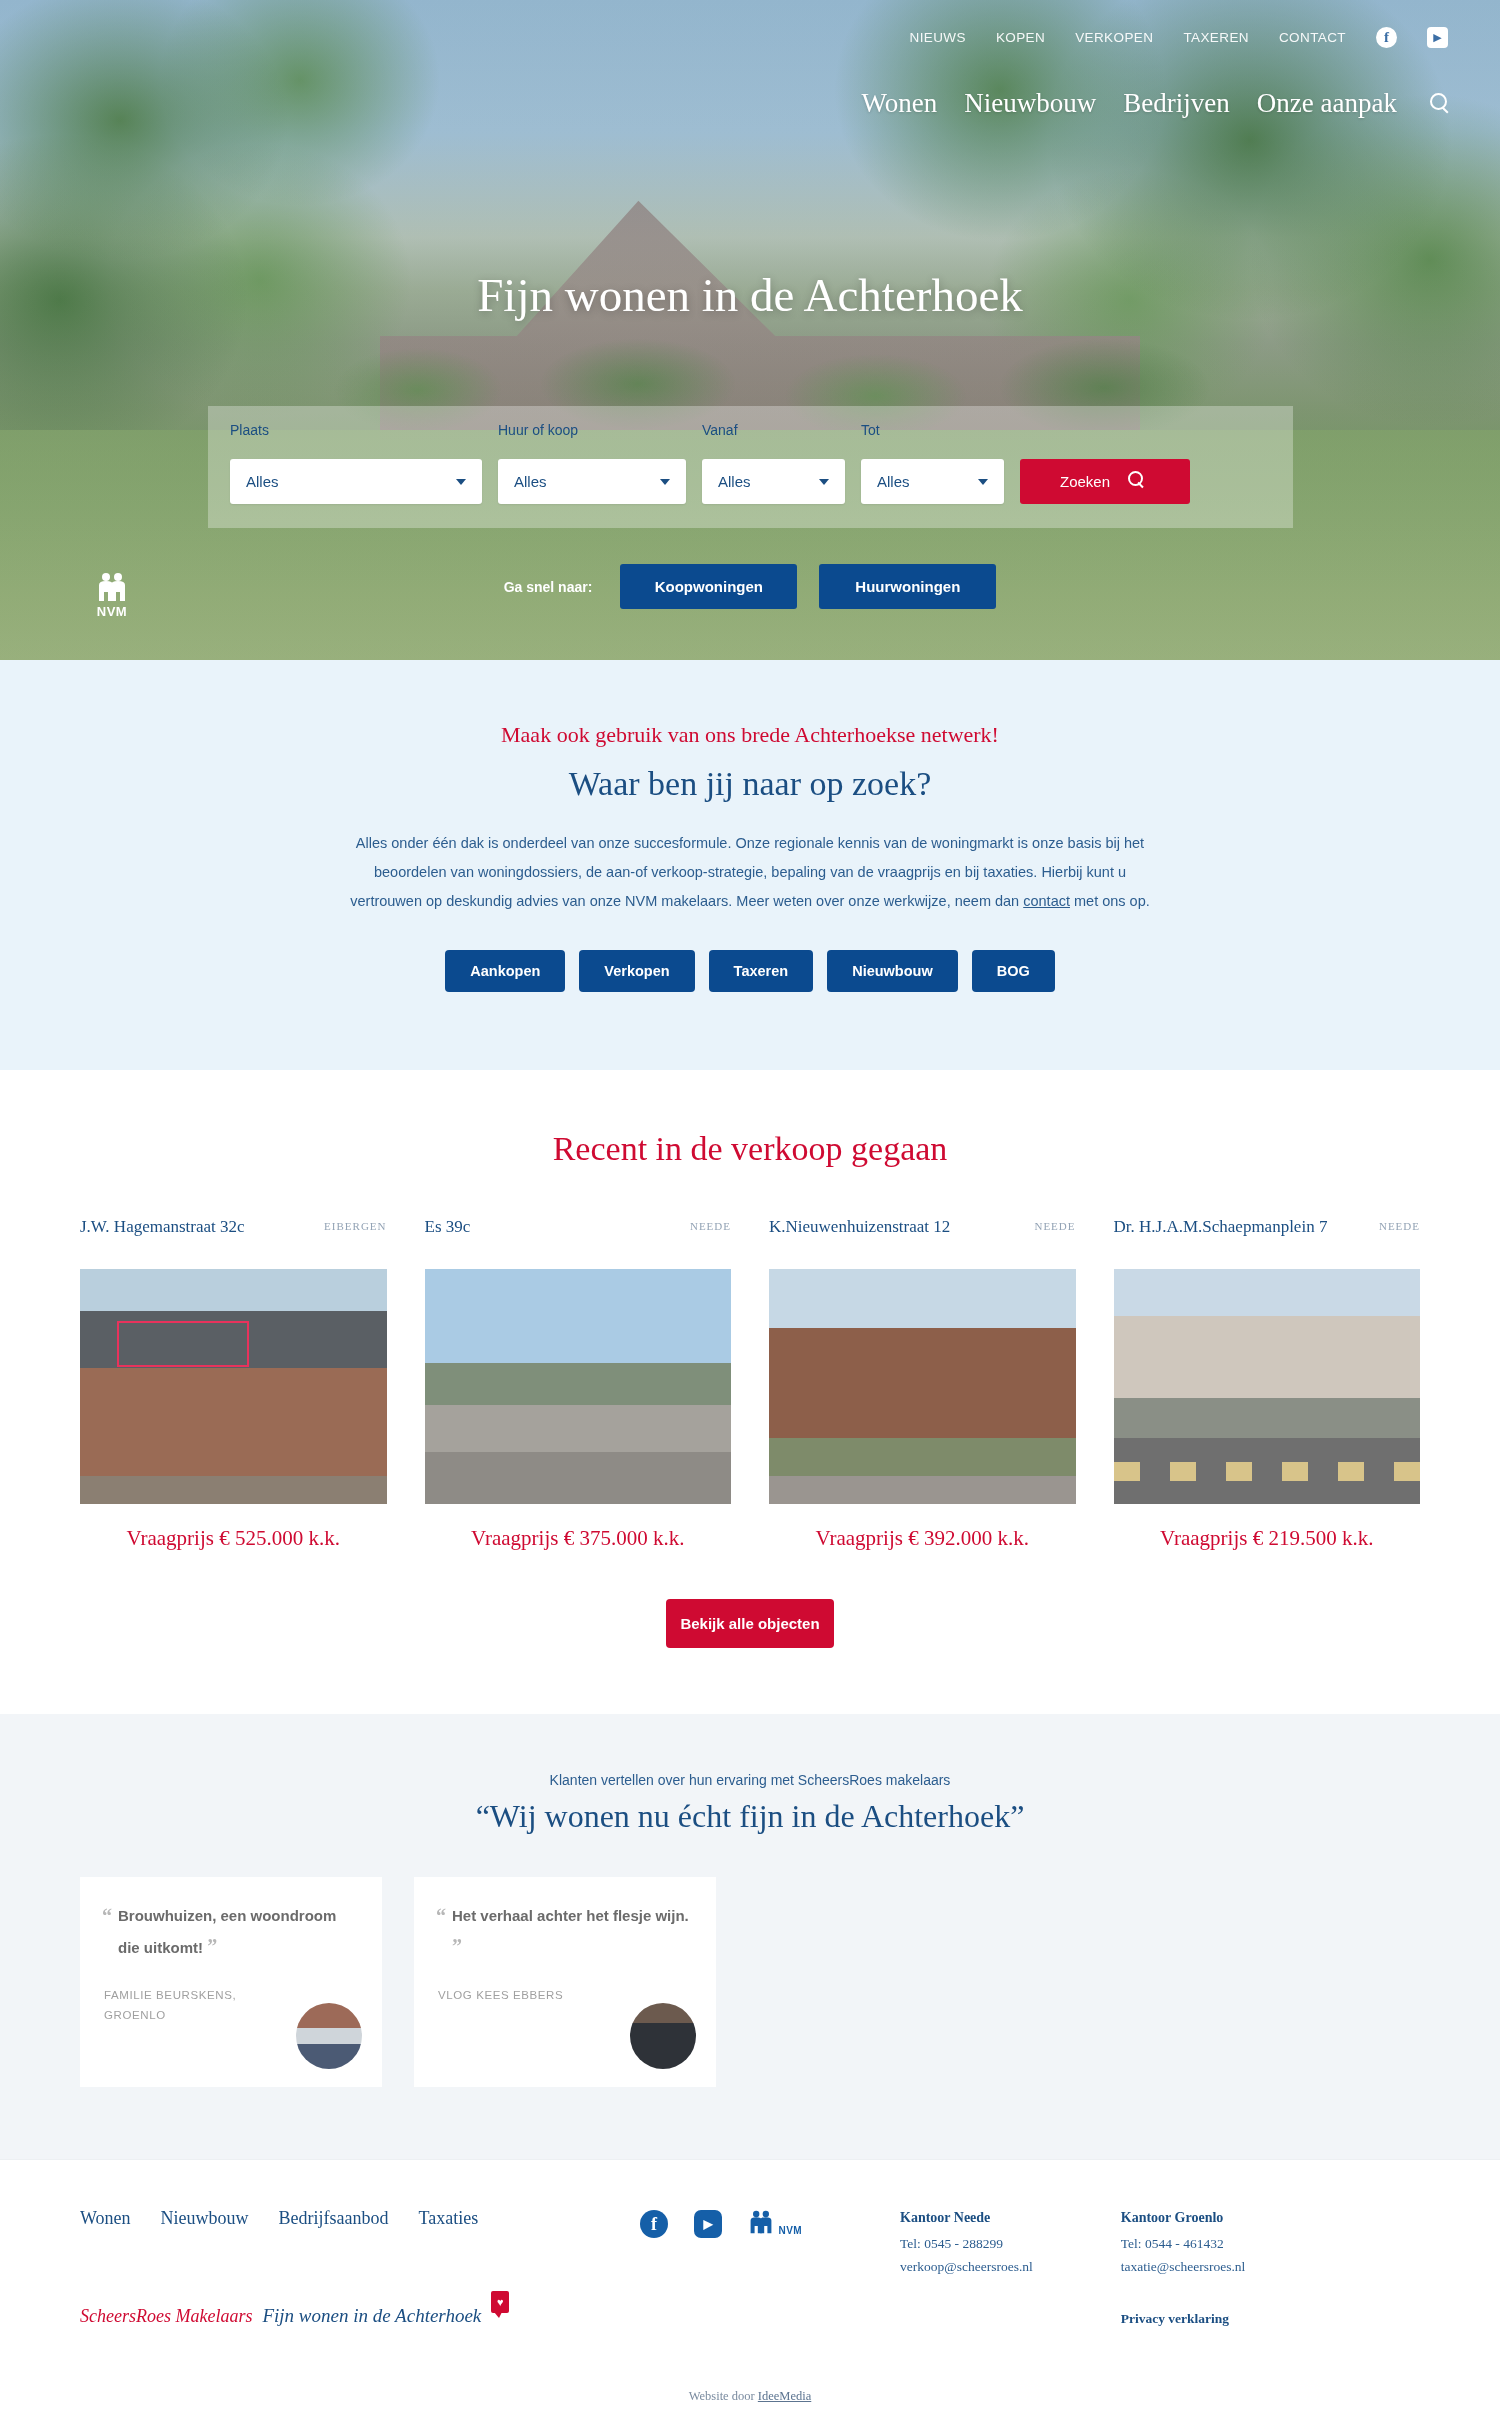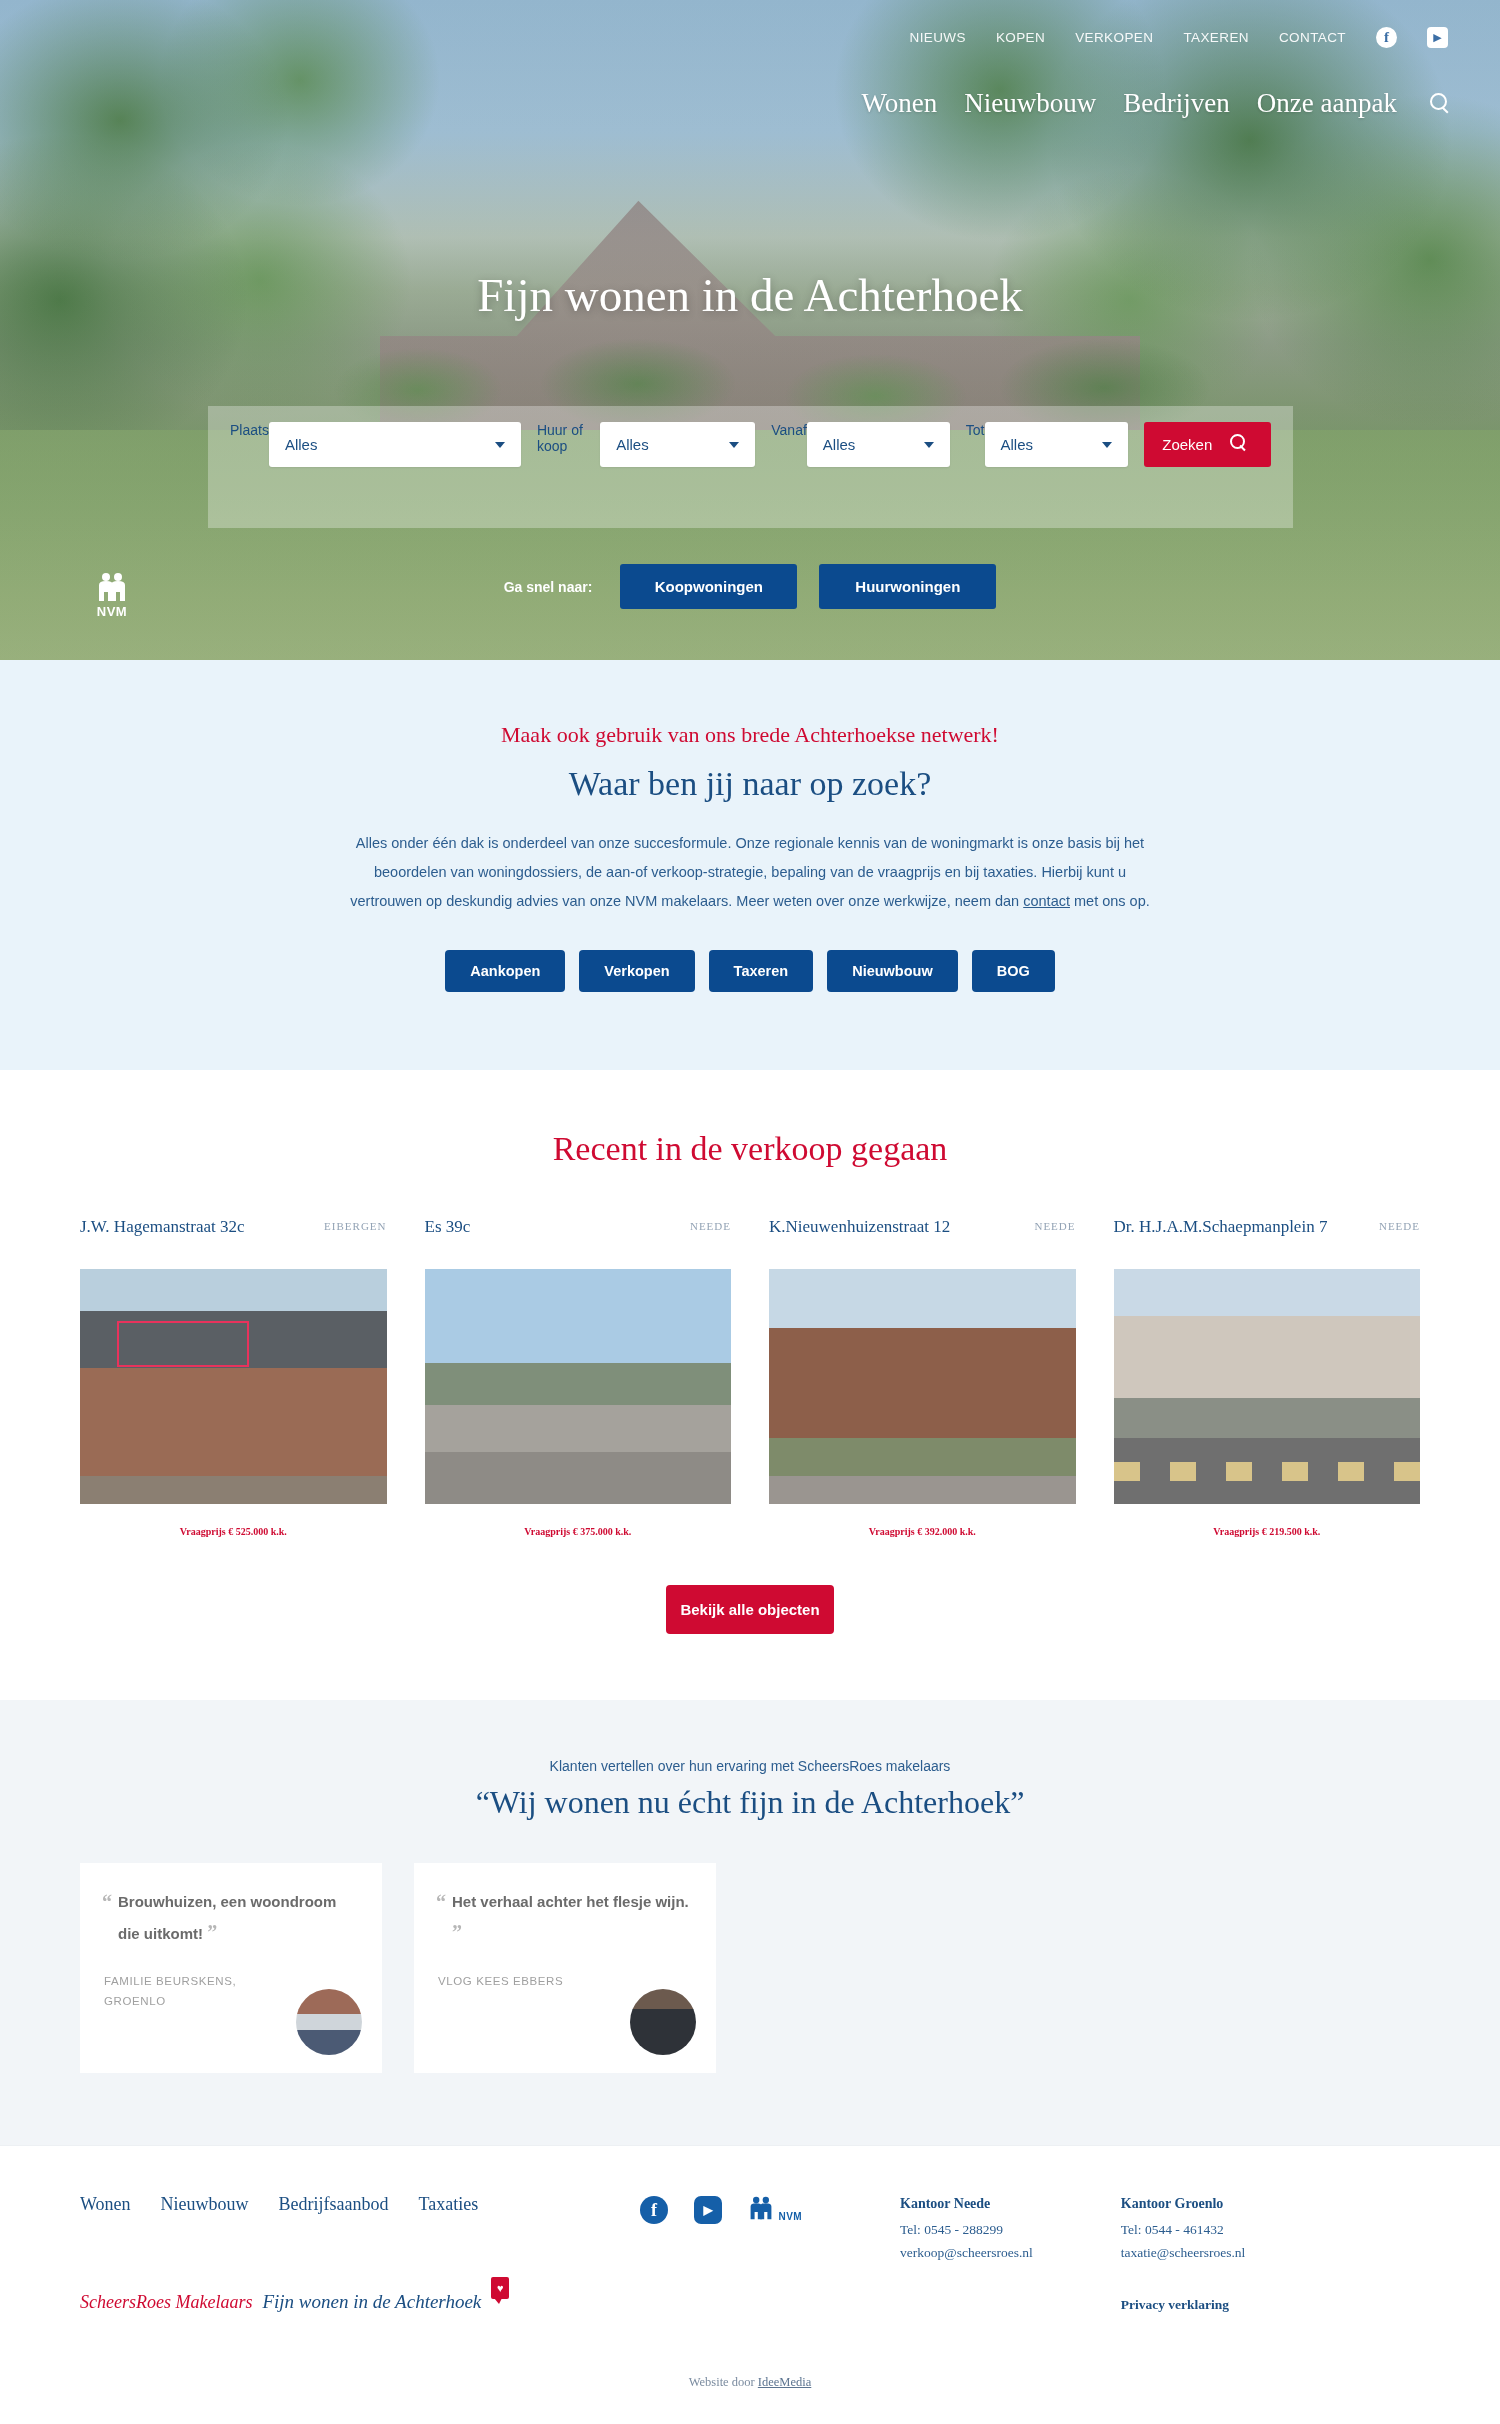--- a/index.html
+++ b/index.html
@@ -142,21 +142,21 @@
   }
 
   
   .searchpanel {
     position:absolute; left: 208px; top: 406px; width: 1085px; height: 122px;
     background: rgba(255,255,255,.30);
     z-index:4;
     padding: 16px 22px;
   }
   .sp-row { display:flex; align-items:flex-end; gap: 16px; }
-  .sp-field { display:flex; flex-direction:row; }
+  .sp-field { display:flex; flex-direction:column;gap:14px; }
   .sp-label { color:#1b4e82; font-size: 14px; margin-bottom: 7px; font-weight: 500;}
   .sp-select {
     height: 45px; background:#fff; border:none; border-radius: 3px;
     display:flex; align-items:center; justify-content:space-between;
     padding: 0 16px; color:#1b4e82; font-size:15px;
     box-shadow: 0 1px 2px rgba(0,0,0,.08);
   }
   .sp-f1 .sp-select { width: 252px; }
   .sp-f2 .sp-select { width: 188px; }
   .sp-f3 .sp-select { width: 143px; }
@@ -234,21 +234,21 @@
   }
   .card-city {
     color:#93a3b5; font-size: 11px; letter-spacing: 1px;
     font-family:"Liberation Serif", serif; padding-top: 4px; white-space: nowrap;
   }
   .card-img {
     width:100%; height: 235px; overflow:hidden; position:relative;
   }
   .card-price {
     text-align:center; color:#cf0a32; font-family:"Liberation Serif", serif;
-    font-size: 10px; margin-top: 22px; font-weight: bold;
+    font-size: 21px; margin-top: 22px;
   }
   .cta-wrap { text-align:center; margin-top: 48px; }
   .cta {
     display:inline-block; background:#cf0a32; color:#fff; font-size:15px;
     font-weight:600; padding: 16px 14px; border-radius: 4px; cursor:pointer;
   }
 
   
   .ph { position:absolute; inset:0; }
   .ph1 {

